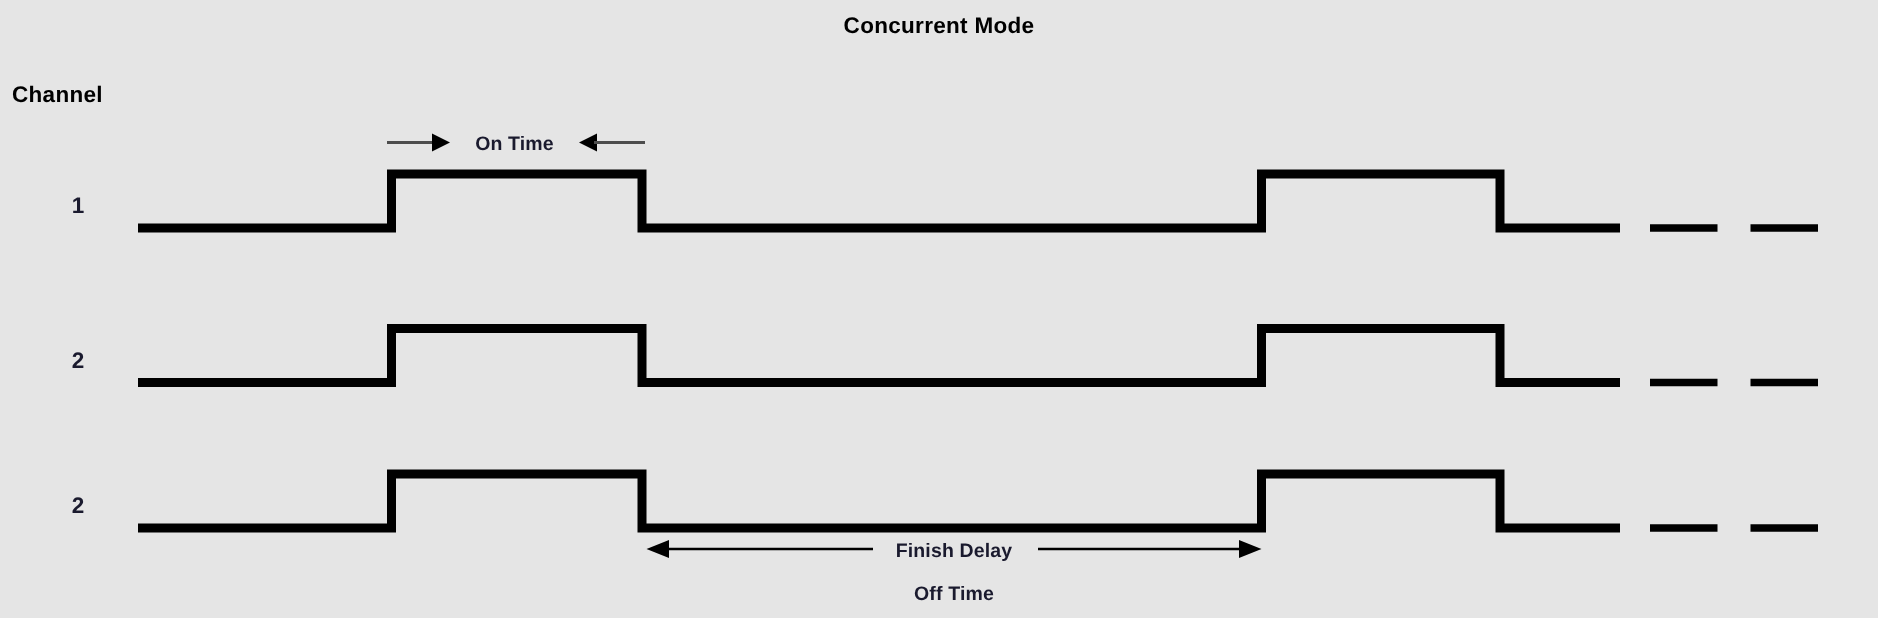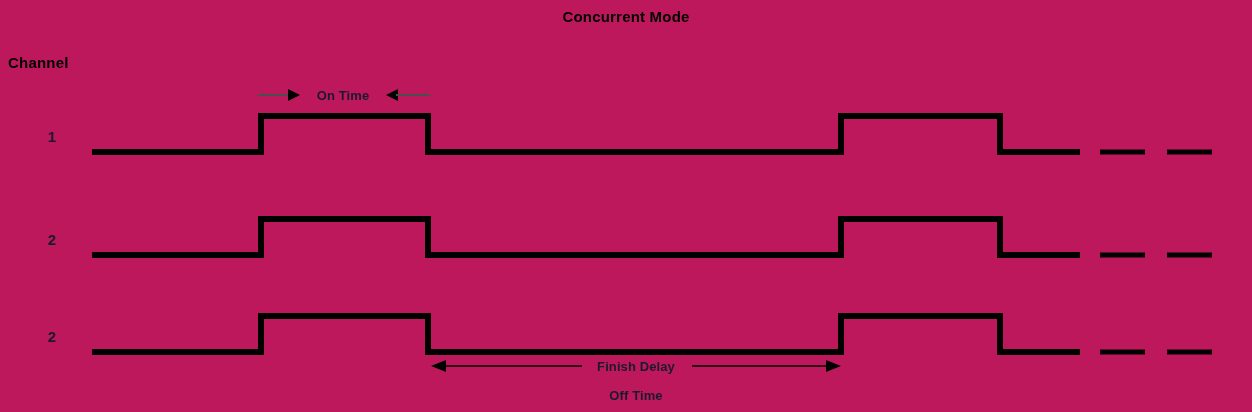--- a/index.html
+++ b/index.html
@@ -12,21 +12,21 @@
     width: 1252px;
     height: 412px;
     overflow: hidden;
     font-family: "Liberation Sans", sans-serif;
     color: #000000;
   }
   #diagram-root {
     position: relative;
     width: 1252px;
     height: 412px;
-    background: #be185d;
+    background: #e5e5e5;
   }
   svg#timing-svg {
     position: absolute;
     left: 0;
     top: 0;
     width: 1252px;
     height: 412px;
     display: block;
   }
   .diagram-title {

